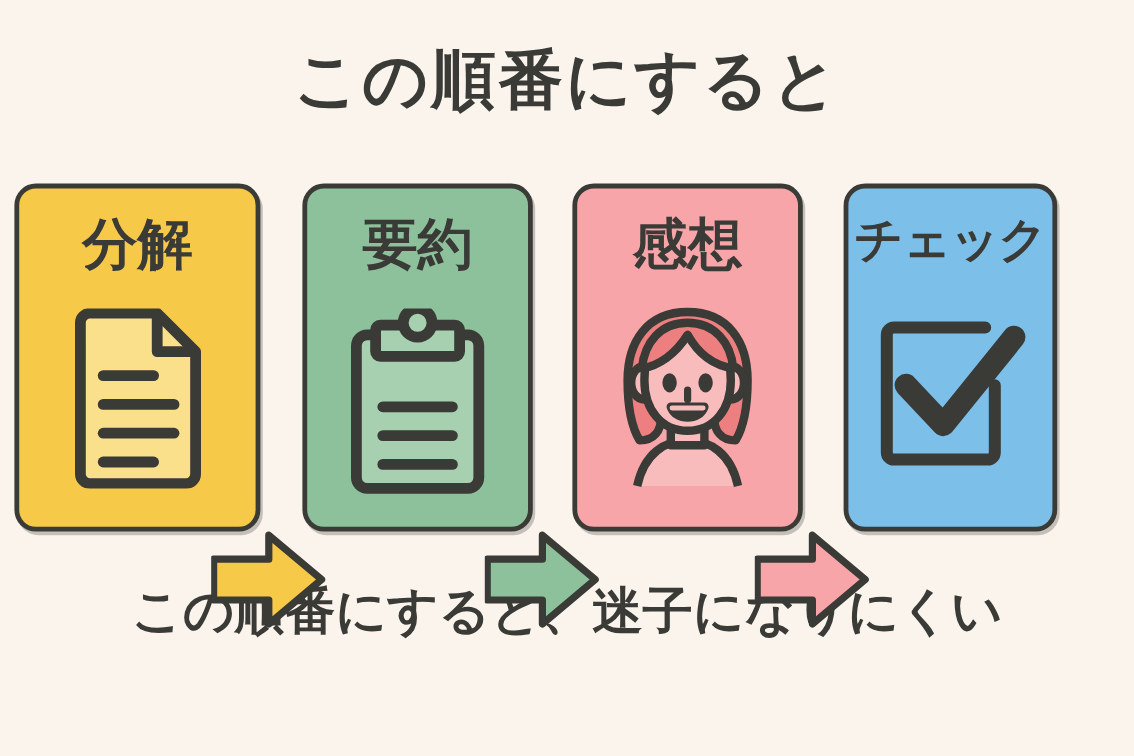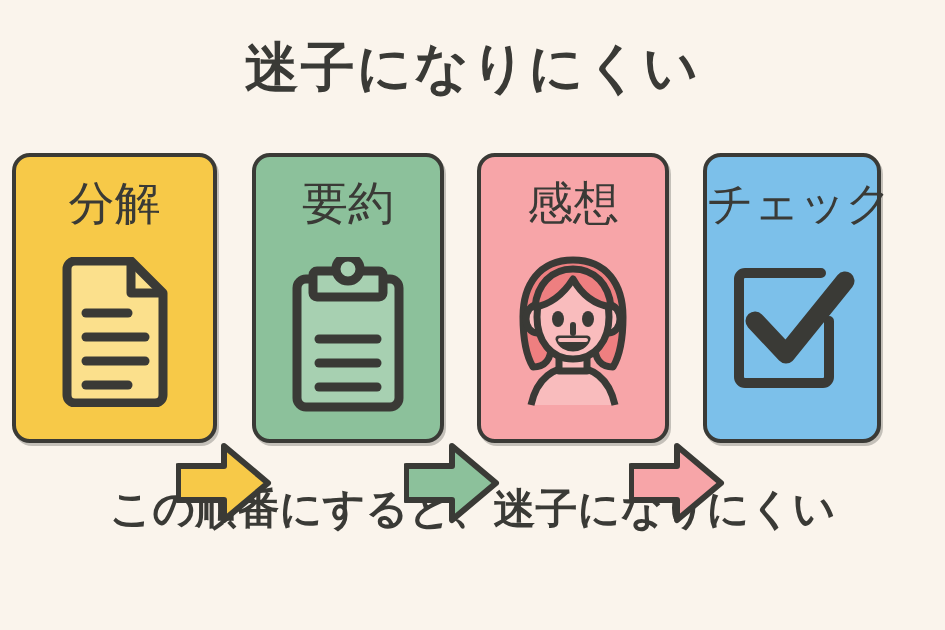--- a/index.html
+++ b/index.html
@@ -57,27 +57,27 @@
     overflow: visible;
   }
 
   .card-label {
     position: absolute;
     top: 22px;
     left: 0;
     width: 100%;
     text-align: center;
     font-size: 46px;
-    font-weight: 400;
+    font-weight: 700;
     color: #3A3A36;
     line-height: 1.05;
     white-space: nowrap;
   }
   .card-label.small {
-    font-size: 46px;
+    font-size: 40px;
     letter-spacing: -1px;
   }
 
   .card-icon {
     position: absolute;
     left: 50%;
     transform: translateX(-50%);
     top: 100px;
   }
 
@@ -111,21 +111,21 @@
     color: #3A3A36;
     letter-spacing: 0px;
     white-space: nowrap;
   }
 </style>
 </head>
 <body>
 
 <div id="stage">
 
-  <div id="title">迷子になりにくい</div>
+  <div id="title">この順番にすると</div>
 
   <div id="cards">
 
     <div class="card" id="card-1">
       <div class="card-label">分解</div>
       <div class="card-icon">
         <svg width="116" height="150" viewBox="0 0 116 150">
           <path d="M10 12 a8 8 0 0 1 8 -8 H74 L106 36 V138 a8 8 0 0 1 -8 8 H18 a8 8 0 0 1 -8 -8 Z" fill="#FBE08C" stroke="#3A3A36" stroke-width="9" stroke-linejoin="round"></path>
           <path d="M74 4 V36 H106" fill="none" stroke="#3A3A36" stroke-width="9" stroke-linejoin="round"></path>
           <line x1="29" y1="56" x2="71" y2="56" stroke="#3A3A36" stroke-width="9" stroke-linecap="round"></line>

